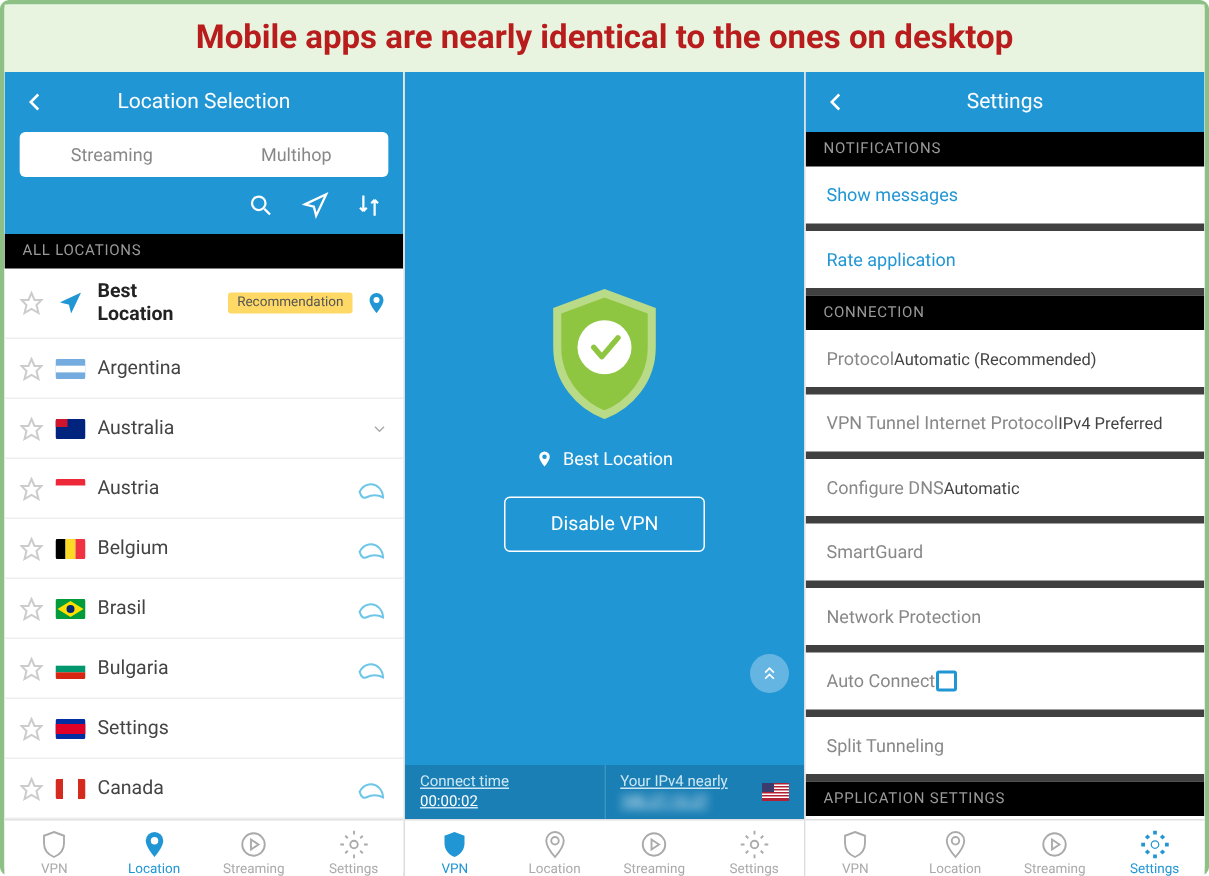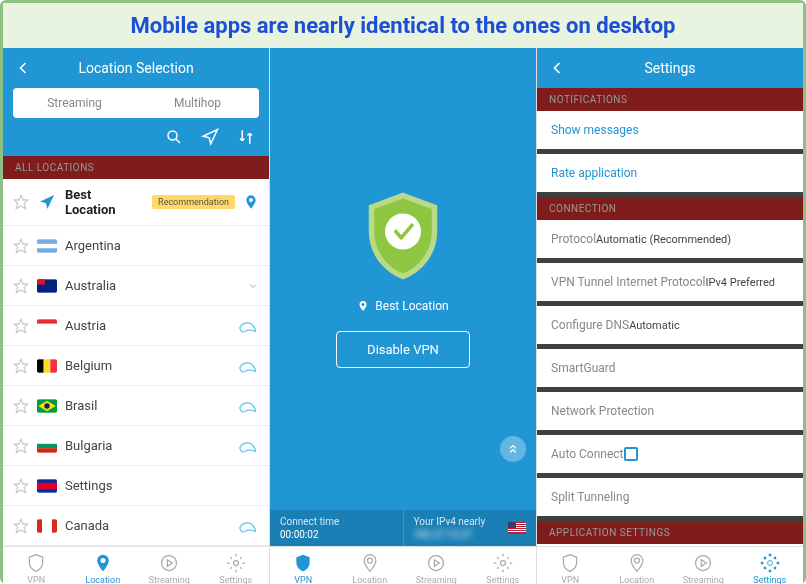--- a/index.html
+++ b/index.html
@@ -1,60 +1,60 @@
 <!DOCTYPE html>
 <html><head>
 <meta charset="utf-8">
 <style>
 * { box-sizing: border-box; margin: 0; padding: 0; font-family: -apple-system, BlinkMacSystemFont, "Segoe UI", Roboto, sans-serif; }
 body { background: #fff; width: 806px; height: 584px; overflow: hidden; }
 
 .frame { border: 3px solid #8cc084; border-radius: 6px; width: 806px; height: 584px; display: flex; flex-direction: column; }
 
 .caption-bar { background: #e8f4df; padding: 10px 16px; text-align: center; }
-.caption-bar h1 { color: #1d4ed8; font-size: 22px; font-weight: 700; }
+.caption-bar h1 { color: #b91c1c; font-size: 22px; font-weight: 700; }
 
 .screens { flex: 1; display: flex; }
 .screen { flex: 1; display: flex; flex-direction: column; background: #fff; position: relative; border-left: 1px solid #ddd; overflow: hidden; }
 .screen:first-child { border-left: none; }
 
 
 .hdr { background: #2196d4; color: #fff; }
 .hdr-row { display: flex; align-items: center; height: 40px; padding: 14px 10px; }
 .back-ic { width: 20px; height: 20px; display: flex; align-items: center; justify-content: center; }
 .hdr-title { flex: 1; text-align: center; font-size: 14px; }
 
 .tabs { display: flex; margin: 0 10px 10px; background: rgba(255,255,255,0.2); border-radius: 4px; overflow: hidden; }
 .tab { flex: 1; text-align: center; padding: 8px 0; font-size: 12px; color: #fff; cursor: pointer; }
 .tab.active { background: #1976b0; }
 .tab.inactive { background: #fff; color: #888; }
 
 .toolbar-icons { display: flex; justify-content: flex-end; gap: 18px; padding: 0 14px 10px; }
 .tico { width: 18px; height: 18px; }
 
 
-.section-hdr { background: #7f1d1d; color: #999; font-size: 10px; padding: 6px 12px; letter-spacing: 0.5px; }
+.section-hdr { background: #000000; color: #999; font-size: 10px; padding: 6px 12px; letter-spacing: 0.5px; }
 .loc-list { flex: 1; overflow: hidden; }
 .loc-item { display: flex; align-items: center; padding: 8px 10px; border-bottom: 1px solid #eee; gap: 8px; min-height: 40px; }
 .star { width: 16px; height: 16px; flex-shrink: 0; }
 .flag { width: 20px; height: 14px; flex-shrink: 0; border-radius: 2px; }
 .loc-name { flex: 1; font-size: 13px; color: #444; }
 .loc-name.bold { font-weight: 700; color: #222; }
 .badge { background: #ffd966; color: #555; font-size: 9px; padding: 2px 6px; border-radius: 2px; }
 .dolphin { width: 22px; height: 22px; flex-shrink: 0; }
 .chev { width: 12px; height: 12px; }
 
 
 .vpn-main { background: #2196d4; flex: 1; display: flex; flex-direction: column; align-items: center; justify-content: center; gap: 18px; position: relative; }
 .shield-wrap { width: 90px; height: 90px; display: flex; align-items: center; justify-content: center; }
 .loc-label { color: #fff; font-size: 12px; display: flex; align-items: center; gap: 6px; }
 .btn-disable { border: 1px solid #fff; color: #fff; padding: 10px 30px; font-size: 13px; background: transparent; border-radius: 4px; }
 
 .status-bar { display: flex; background: #1a7fb5; color: #cde8f5; font-size: 10px; }
-.status-cell { flex: 1; padding: 6px 10px; border-right: 1px solid rgba(255,255,255,0.15); display: flex; flex-direction: column; gap: 2px; }
+.status-cell { flex: 1; padding: 6px 10px; border-right: 1px solid rgba(255,255,255,0.15); display: flex; flex-direction: column; gap: 2px; text-decoration: underline; }
 .status-cell:last-child { border-right: none; flex-direction: row; align-items: center; justify-content: space-between; }
 .ipval { filter: blur(3px); }
 .expand-btn { position: absolute; right: 10px; bottom: 48px; width: 26px; height: 26px; background: rgba(255,255,255,0.3); border-radius: 50%; display: flex; align-items: center; justify-content: center; }
 
 
 .settings-list { flex: 1; overflow: hidden; }
 .set-item { display: flex; justify-content: flex-start; align-items: center; padding: 12px 14px; font-size: 12px; color: #888; border-bottom: 5px solid #404040; }
 .set-item.link { color: #2196d4; }
 .set-val { color: #444; font-size: 11px; }
 .chk { width: 14px; height: 14px; border: 2px solid #2196d4; border-radius: 2px; }

